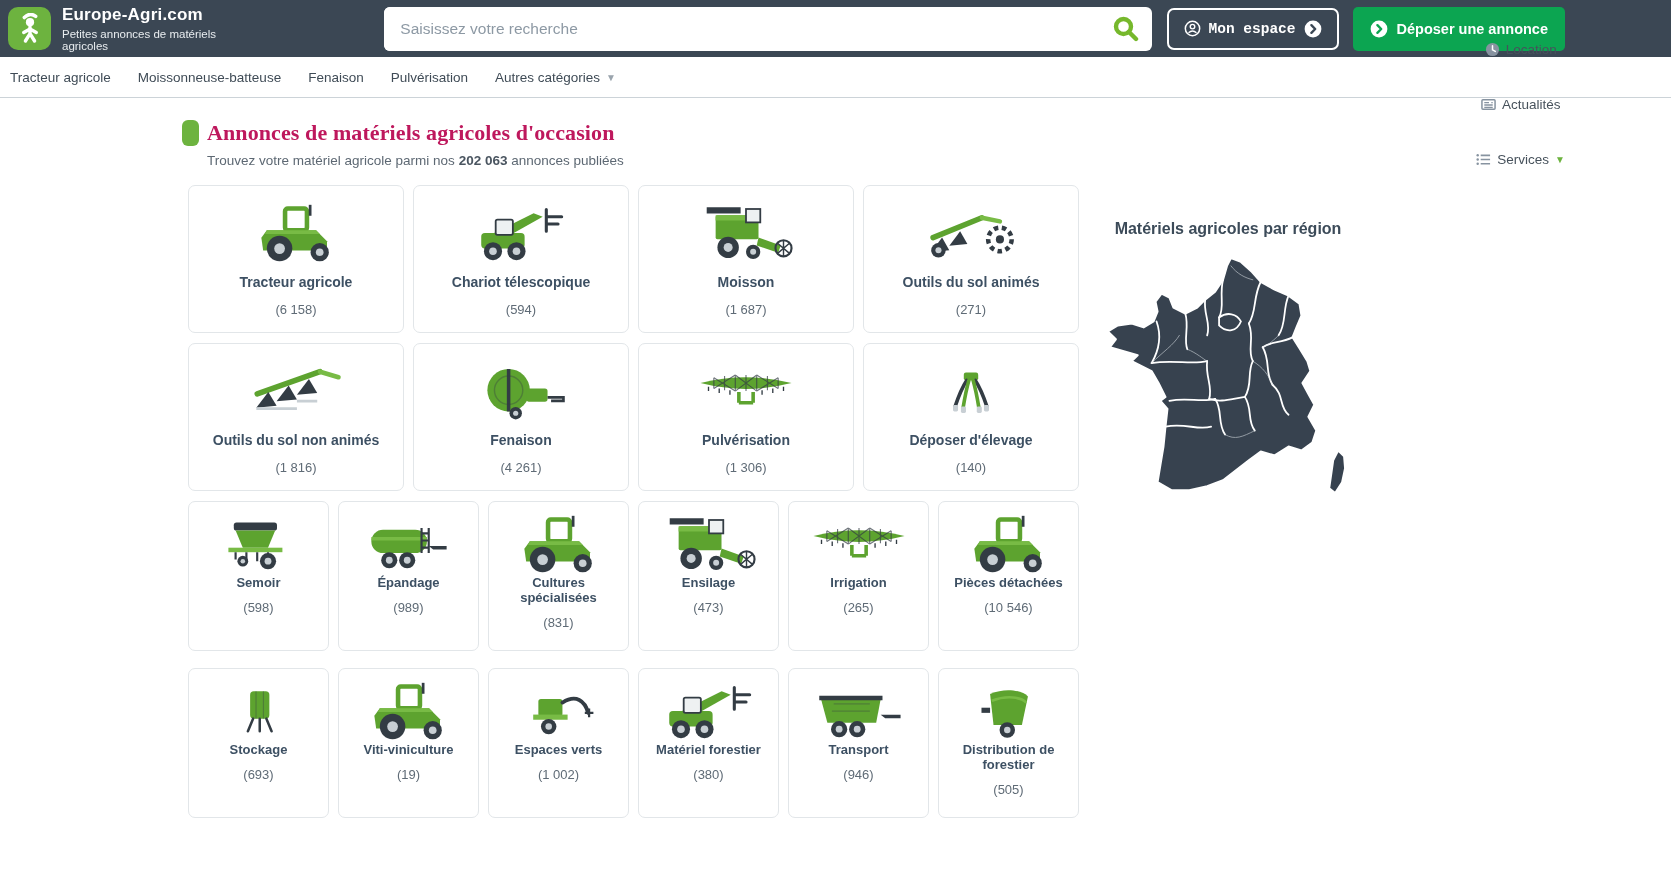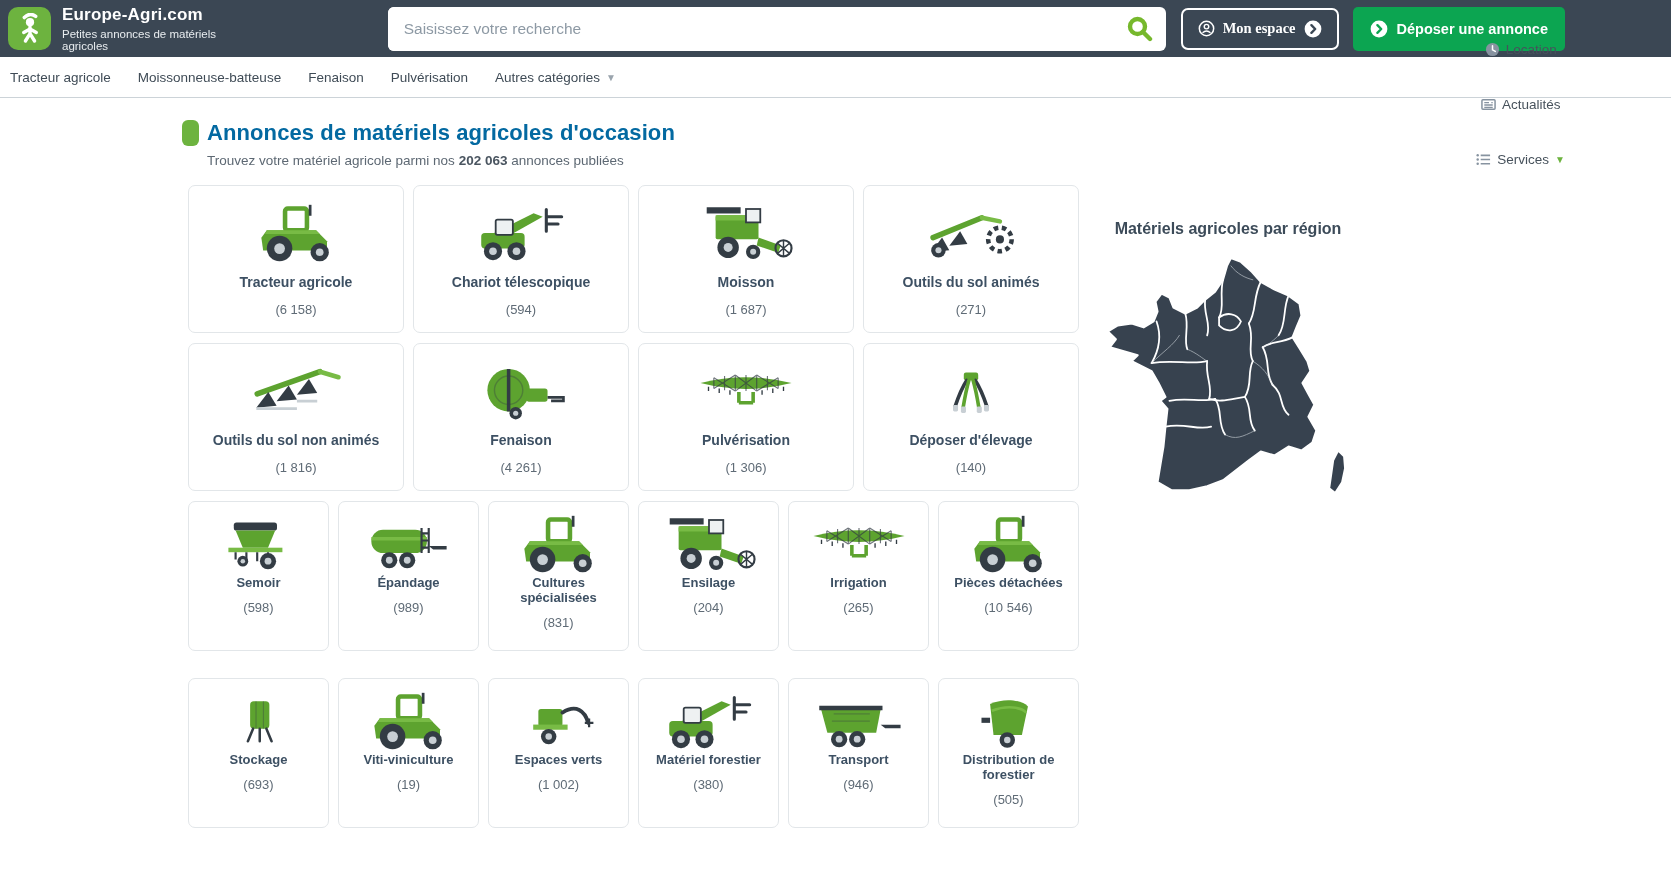--- a/index.html
+++ b/index.html
@@ -27,21 +27,21 @@
   .search-wrap input {
     flex: 1; height: 100%; border: none; outline: none; padding: 0 16px;
     font-size: 15.5px; color: #3b4754; font-family: "Liberation Sans", sans-serif;
   }
   .search-wrap input::placeholder { color: #8d99a4; }
   .search-btn { width: 52px; height: 100%; border: none; background: none; cursor: pointer; display: flex; align-items: center; justify-content: center; }
   .btn-espace {
     margin-left: 15px; height: 42px; padding: 0 15px; flex: none;
     background: transparent; border: 2px solid #fff; border-radius: 7px;
     color: #fff; font-weight: bold; font-size: 14.5px; cursor: pointer;
-    display: flex; align-items: center; gap: 8px; font-family: Liberation Serif, serif;
+    display: flex; align-items: center; gap: 8px; font-family: Liberation Mono, monospace;
   }
   .btn-deposer {
     margin-left: 14px; height: 44px; padding: 0 17px; flex: none;
     background: #0ca551; border: none; border-radius: 5px;
     color: #fff; font-weight: bold; font-size: 14.5px; cursor: pointer;
     display: flex; align-items: center; gap: 9px; font-family: "Liberation Sans", sans-serif;
   }
   
   .nav {
     height: 41px; display: flex; align-items: center;
@@ -51,26 +51,26 @@
   .nav-item { font-size: 13.5px; color: #3f4b56; cursor: pointer; display: flex; align-items: center; gap: 6px; white-space: nowrap; }
   .nav-right { margin-left: auto; display: flex; gap: 40px; align-items: center; flex-direction: column; }
   .nav-right .nav-item { color: #47525c; }
   .caret { font-size: 10px; color: #9aa4ad; }
   .caret.green { color: #6db33f; }
   .nav-ico { display: inline-flex; width: 15px; height: 15px; }
   
   .main { position: relative; }
   .title-row { display: flex; align-items: center; margin: 22px 0 0 182px; }
   .title-marker { width: 17px; height: 26px; border-radius: 6px; background: #6db33f; flex: none; }
-  h1 { margin: 0 0 0 8px; font-size: 22px; color: #0369a1; letter-spacing: .1px; }
+  h1 { margin: 0 0 0 8px; font-size: 22px; color: #be185d; letter-spacing: .1px; font-family: Liberation Serif, serif; }
   .subtitle { margin: 7px 0 0 207px; font-size: 13.5px; color: #5d6873; }
   .subtitle b { color: #4a5560; }
   .grids { margin-left: 188px; width: 893px; }
   .grid-big { display: grid; grid-template-columns: repeat(4, 216px); gap: 10px 9px; margin-top: 17px; }
-  .grid-small { display: grid; grid-template-columns: repeat(6, 141px); gap: 27px 9px; margin-top: 10px; }
+  .grid-small { display: grid; grid-template-columns: repeat(6, 141px); gap: 17px 9px; margin-top: 10px; }
   .card {
     background: #fff; border: 1px solid #e2e6e9; border-radius: 7px;
     height: 148px; display: flex; flex-direction: column; align-items: center;
     text-align: center; cursor: pointer; padding: 0 4px;
   }
   .grid-small .card { height: 150px; }
   .icon-box { height: 80px; margin-top: 8px; display: flex; align-items: center; justify-content: center; flex: none; }
   .grid-small .icon-box { height: 62px; margin-top: 12px; }
   .card-label { font-size: 14px; font-weight: bold; color: #3d5063; line-height: 1.15; }
   .grid-small .card-label { font-size: 13px; }
@@ -427,21 +427,21 @@
     <path d="M70 38 l25 9 -3 8 -24 -8z" fill="#5da32f"></path>
     <circle cx="98" cy="50" r="9" fill="none" stroke="#333c44" stroke-width="2.4"></circle>
     <path d="M91 44 l14 12 M105 44 l-14 12 M98 41 v18" stroke="#333c44" stroke-width="1.6"></path>
               <circle cx="36" cy="49" r="12" fill="#333c44"></circle>
               <circle cx="36" cy="49" r="5.04" fill="#c8cfd4"></circle>
               <circle cx="64" cy="54" r="8" fill="#333c44"></circle>
               <circle cx="64" cy="54" r="3.36" fill="#c8cfd4"></circle>
             </svg>
           </div>
     <div class="card-label">Ensilage</div>
-    <div class="card-count">(204)</div>
+    <div class="card-count">(473)</div>
   </div>
 
   <div class="card">
     <div class="icon-box">
             <svg width="102" height="50" viewBox="0 0 112 56">
               <path d="M5 18 Q56 5 107 18 Q56 31 5 18 Z" fill="#5da32f"></path>
     <g stroke="#333c44" stroke-width="1.3" opacity="0.7">
       <path d="M20 12 v12 M32 10 v16 M44 9 v18 M56 9 v18 M68 9 v18 M80 10 v16 M92 12 v12"></path>
       <path d="M20 12 L44 27 M44 9 L68 27 M68 9 L92 24 M92 12 L68 27 M44 27 L68 9 M20 24 L44 9"></path>
     </g>

